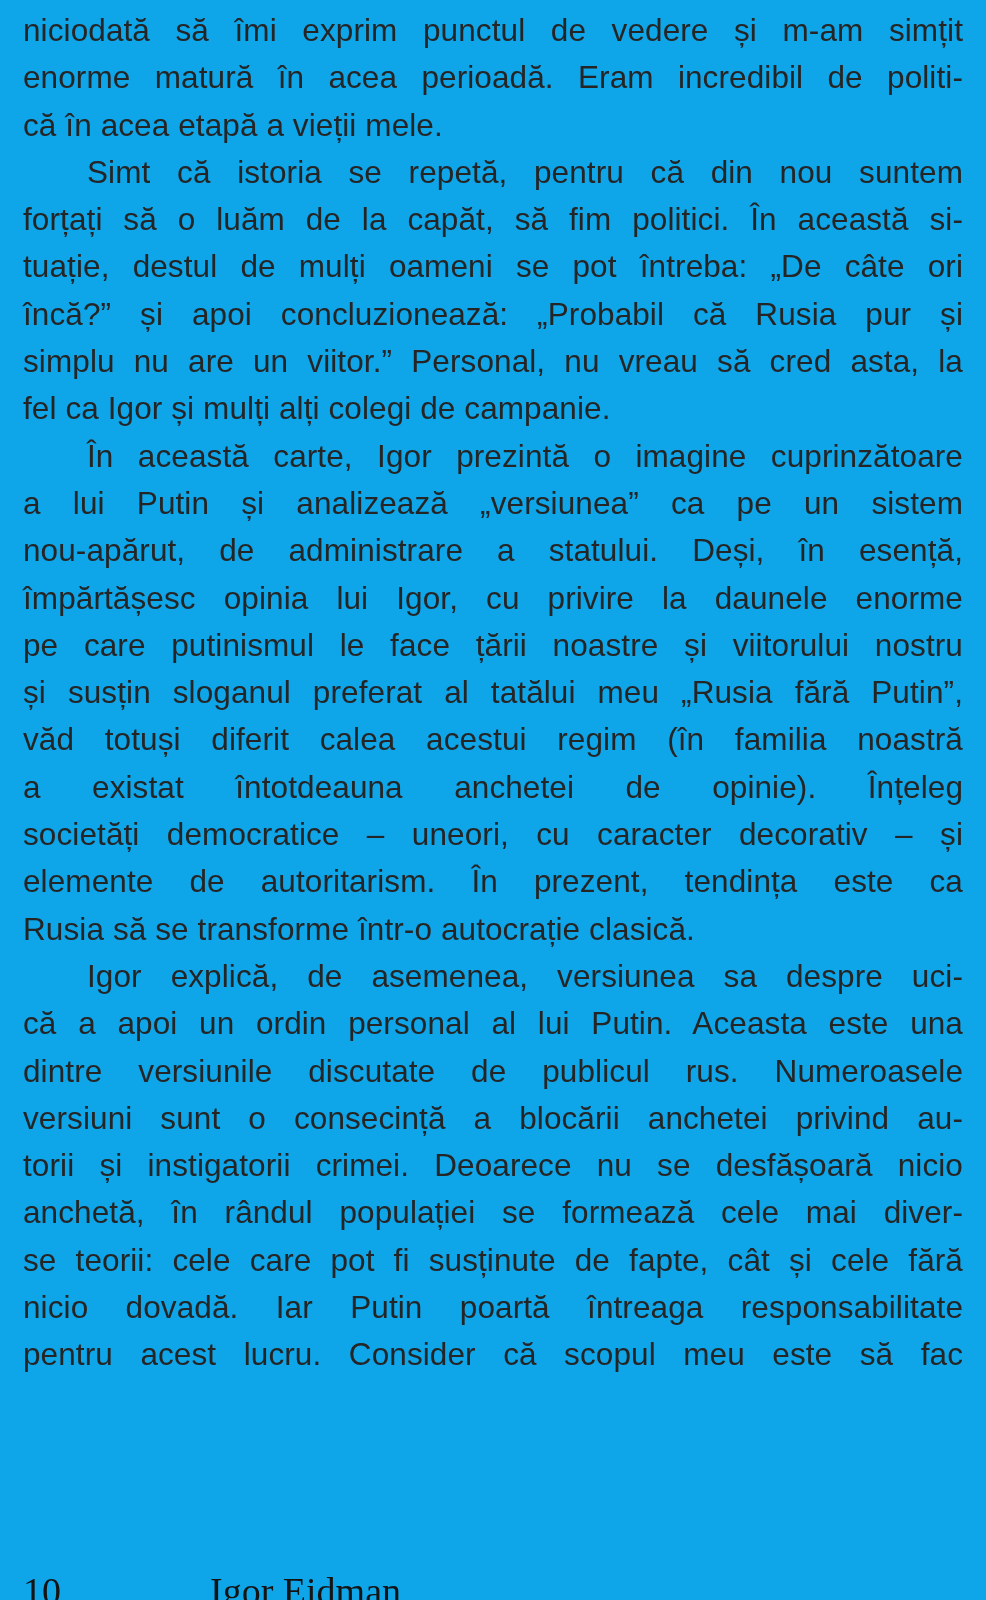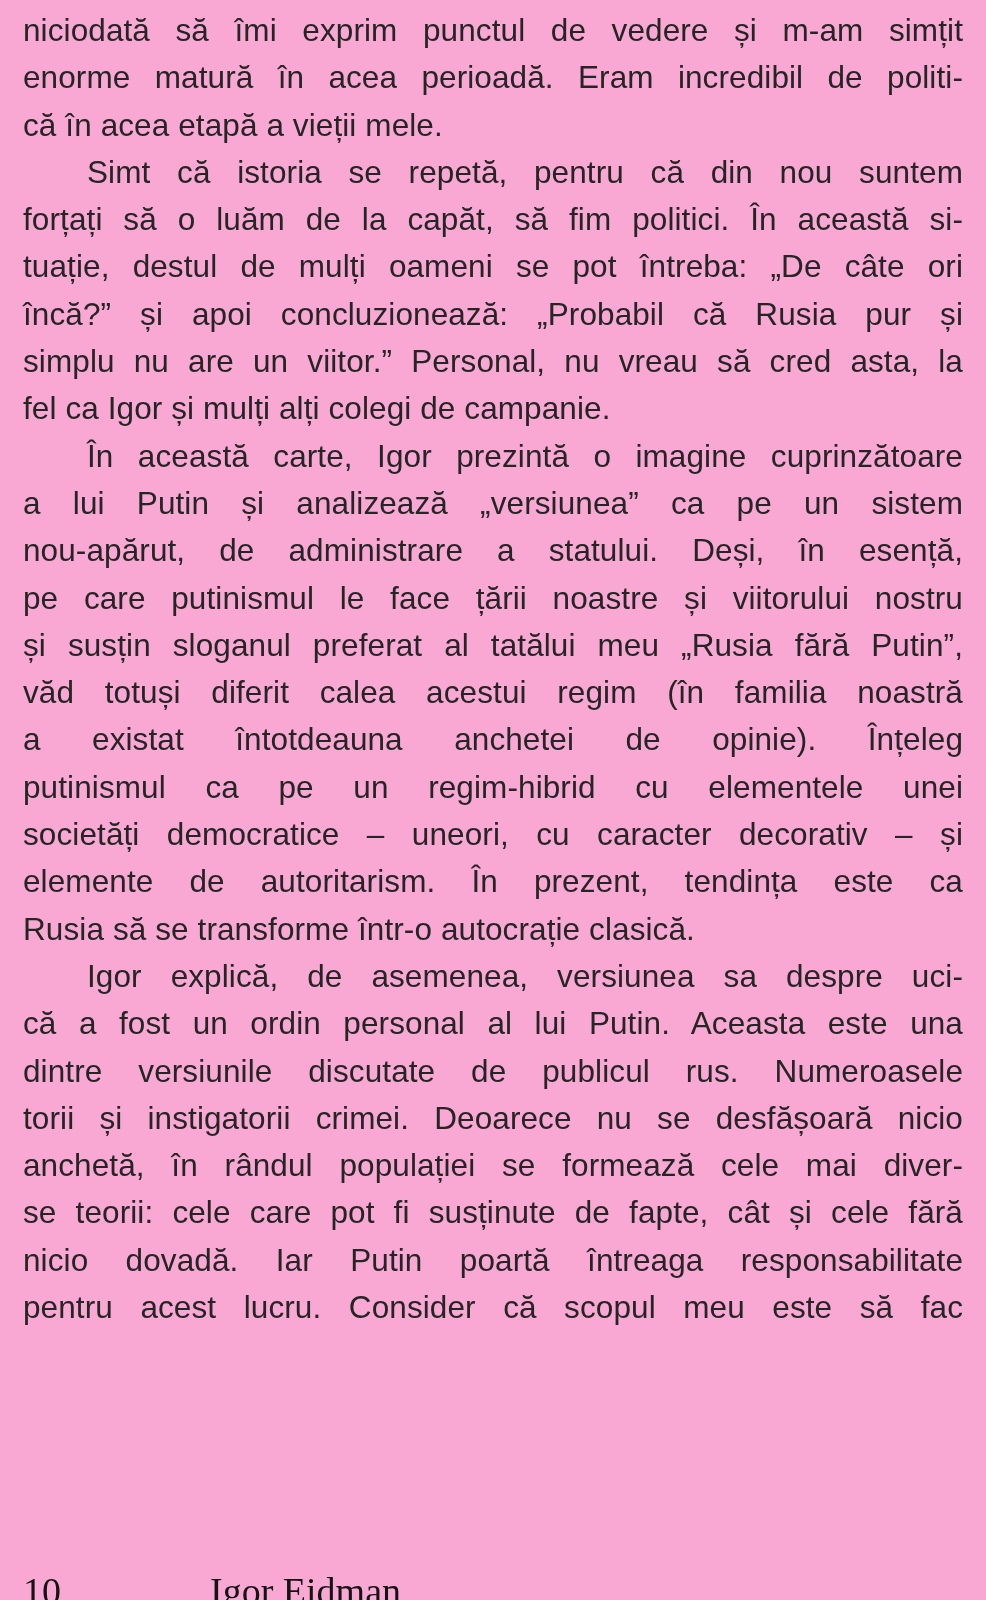--- a/index.html
+++ b/index.html
@@ -4,21 +4,21 @@
 <style>
   html, body {
     margin: 0;
     padding: 0;
     background: #ffffff;
   }
   .page {
     position: relative;
     width: 986px;
     height: 1600px;
-    background: #f9a8d4;
+    background: #0ea5e9;
     overflow: hidden;
   }
   .text-block {
     position: absolute;
     left: 23px;
     top: 7px;
     width: 940px;
     font-family: "Liberation Sans", "DejaVu Sans", sans-serif;
     font-size: 31.5px;
     font-weight: 300;
@@ -71,31 +71,32 @@
     <p class="line para-end">că în acea etapă a vieții mele.</p>
     <p class="line indent">Simt că istoria se repetă, pentru că din nou suntem</p>
     <p class="line">forțați să o luăm de la capăt, să fim politici. În această si-</p>
     <p class="line">tuație, destul de mulți oameni se pot întreba: „De câte ori</p>
     <p class="line">încă?” și apoi concluzionează: „Probabil că Rusia pur și</p>
     <p class="line">simplu nu are un viitor.” Personal, nu vreau să cred asta, la</p>
     <p class="line para-end">fel ca Igor și mulți alți colegi de campanie.</p>
     <p class="line indent">În această carte, Igor prezintă o imagine cuprinzătoare</p>
     <p class="line">a lui Putin și analizează „versiunea” ca pe un sistem</p>
     <p class="line">nou-apărut, de administrare a statului. Deși, în esență,</p>
+    <p class="line">împărtășesc opinia lui Igor, cu privire la daunele enorme</p>
     <p class="line">pe care putinismul le face țării noastre și viitorului nostru</p>
     <p class="line">și susțin sloganul preferat al tatălui meu „Rusia fără Putin”,</p>
     <p class="line">văd totuși diferit calea acestui regim (în familia noastră</p>
     <p class="line">a existat întotdeauna anchetei de opinie). Înțeleg</p>
-    <p class="line">putinismul ca pe un regim-hibrid cu elementele unei</p>
     <p class="line">societăți democratice – uneori, cu caracter decorativ – și</p>
     <p class="line">elemente de autoritarism. În prezent, tendința este ca</p>
     <p class="line para-end">Rusia să se transforme într-o autocrație clasică.</p>
     <p class="line indent">Igor explică, de asemenea, versiunea sa despre uci-</p>
-    <p class="line">că a fost un ordin personal al lui Putin. Aceasta este una</p>
+    <p class="line">că a apoi un ordin personal al lui Putin. Aceasta este una</p>
     <p class="line">dintre versiunile discutate de publicul rus. Numeroasele</p>
+    <p class="line">versiuni sunt o consecință a blocării anchetei privind au-</p>
     <p class="line">torii și instigatorii crimei. Deoarece nu se desfășoară nicio</p>
     <p class="line">anchetă, în rândul populației se formează cele mai diver-</p>
     <p class="line">se teorii: cele care pot fi susținute de fapte, cât și cele fără</p>
     <p class="line">nicio dovadă. Iar Putin poartă întreaga responsabilitate</p>
     <p class="line">pentru acest lucru. Consider că scopul meu este să fac</p>
   </main>
 
   <footer class="footer">
     <span class="page-number">10</span>
     <span class="running-head">Igor Eidman</span>

